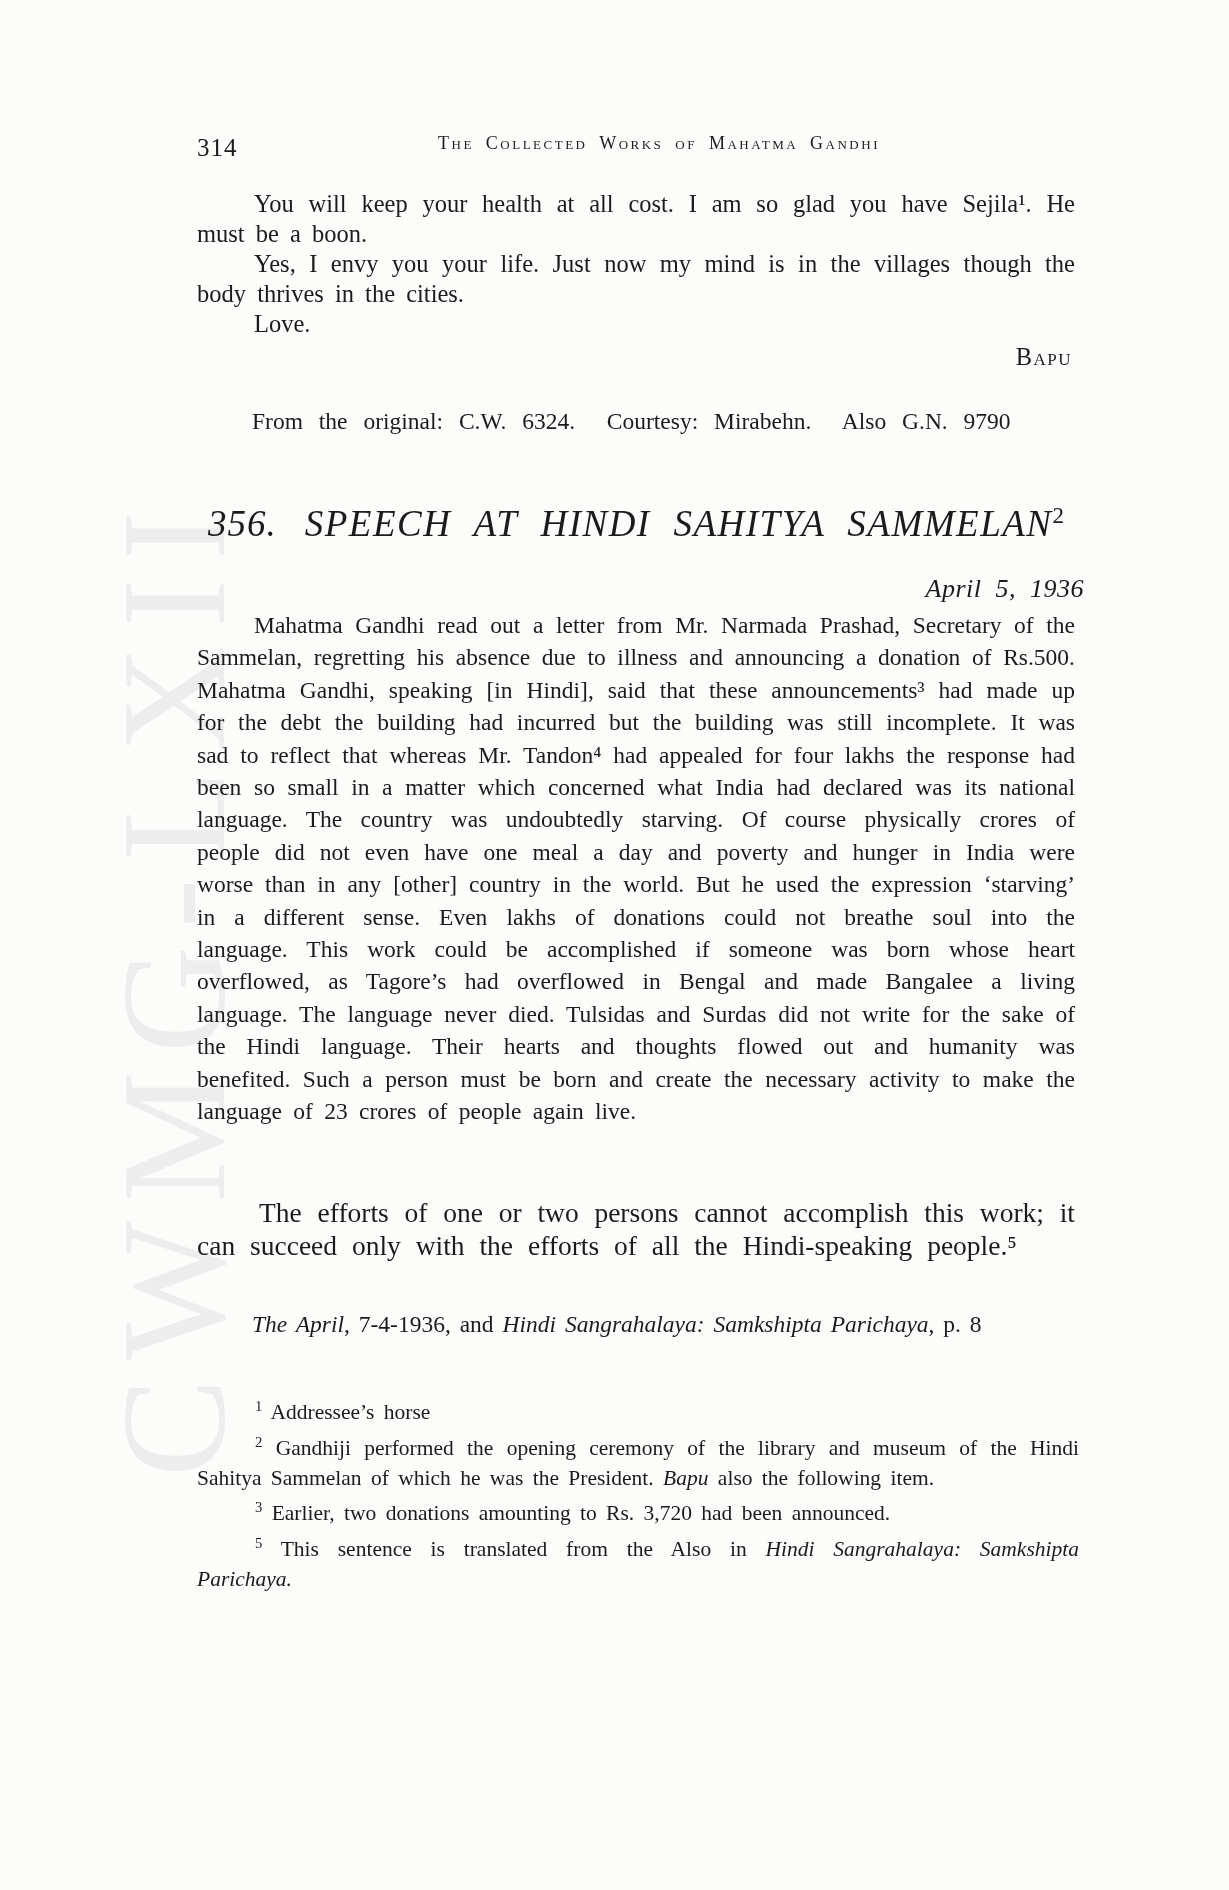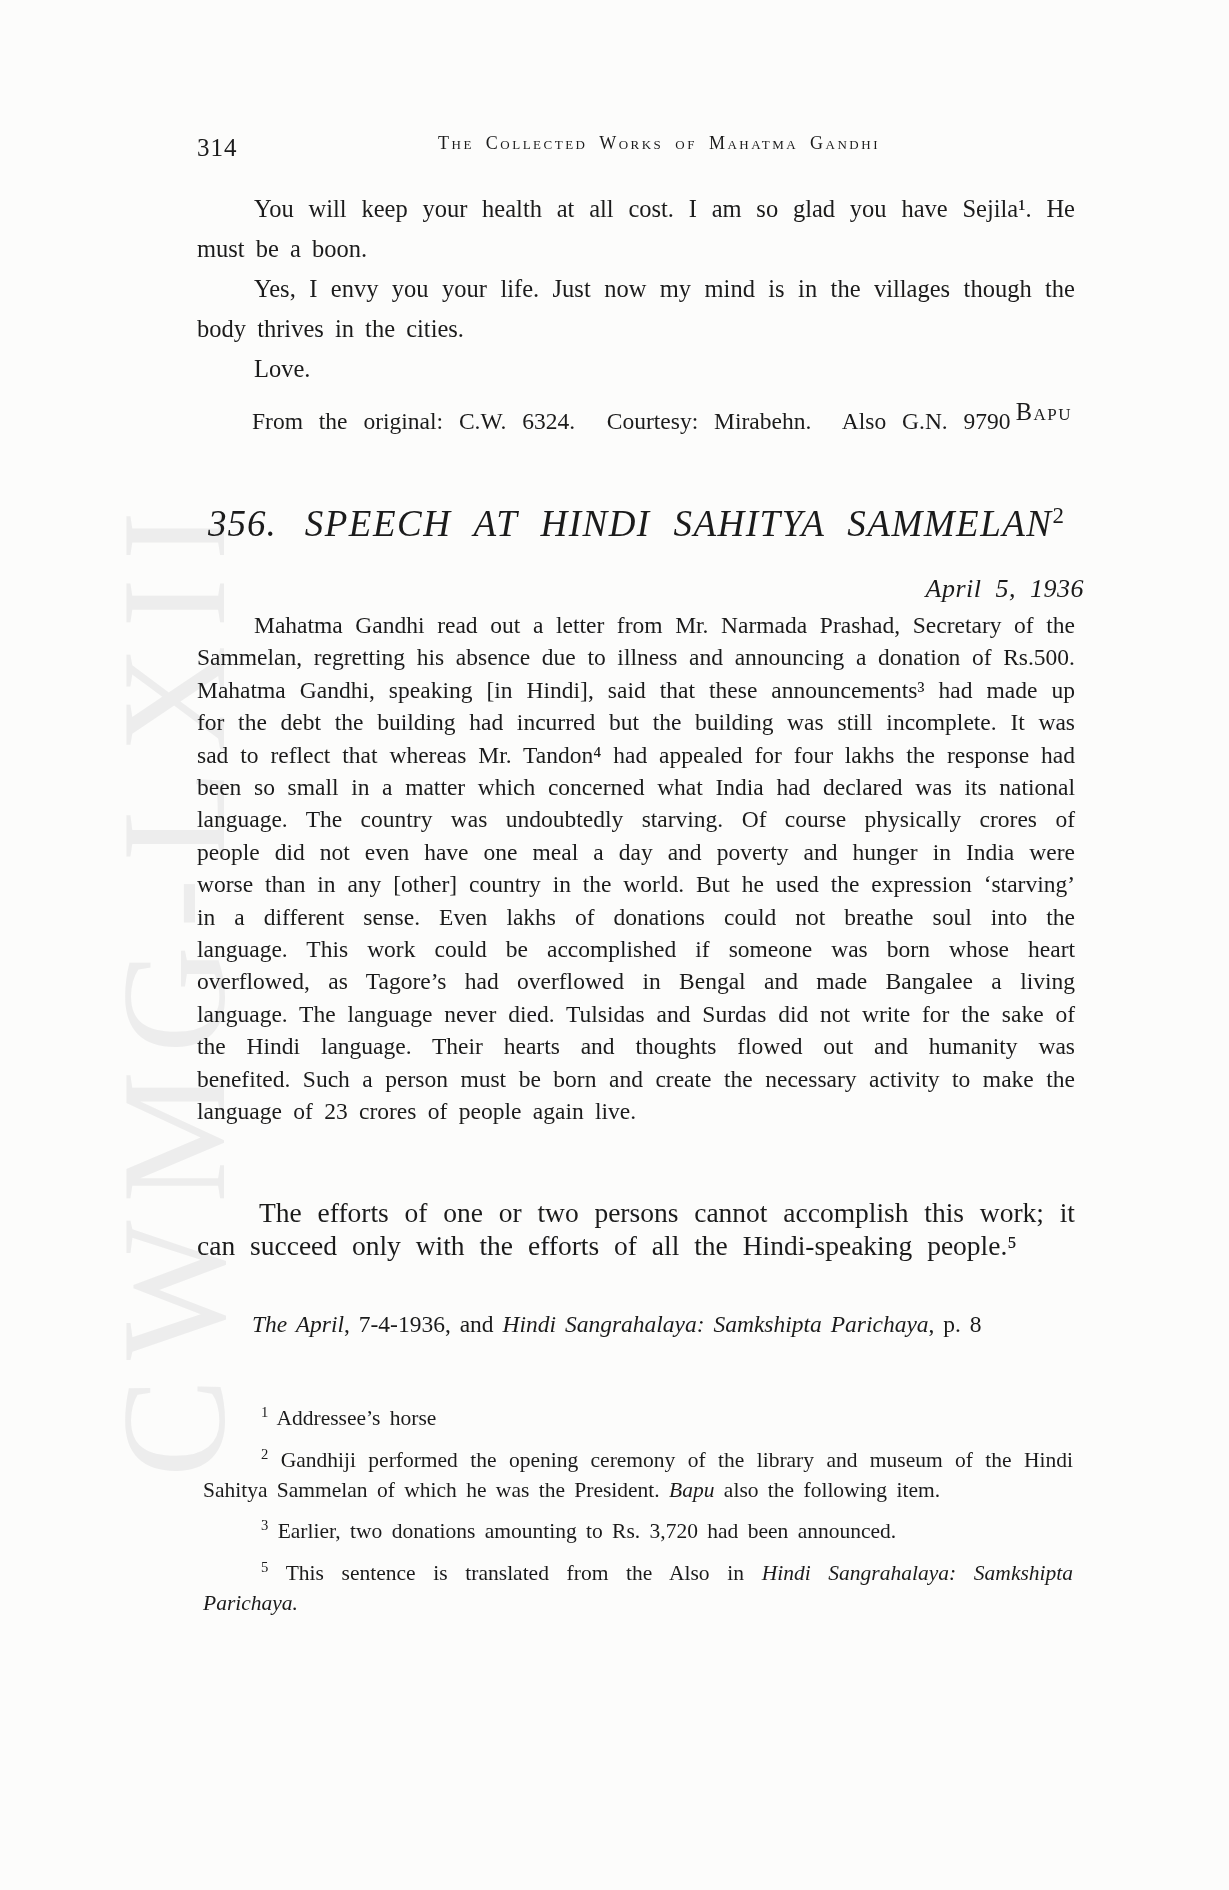--- a/index.html
+++ b/index.html
@@ -15,21 +15,21 @@
     color:#ededed;font-family:"Liberation Serif","DejaVu Serif",serif;
     user-select:none;
   }
   .running-header{position:absolute;left:197px;top:133px;width:878px;height:30px;}
   .page-num{position:absolute;left:0;top:1px;font-size:25px;letter-spacing:1px;}
   .running-head{
     display:block;text-align:center;padding-left:46px;
     font-variant:small-caps;font-size:18px;letter-spacing:2.5px;word-spacing:5px;
   }
   .letter{position:absolute;left:197px;top:189px;width:878px;}
-  .letter p{margin:0;font-size:24.5px;line-height:40px;}
+  .letter p{margin:0;font-size:24.5px;line-height:30px;}
   .body-par{text-align:justify;text-indent:57px;word-spacing:5px;}
   .valediction{text-indent:57px;word-spacing:5px;}
   .signature{
     text-align:right;font-variant:small-caps;font-size:24px;
     letter-spacing:1.5px;margin-top:3px !important;padding-right:3px;
   }
   .source-line{
     position:absolute;left:252px;margin:0;font-size:23.5px;white-space:pre-wrap;
   }
   .src1{top:408px;word-spacing:10px;}
@@ -50,21 +50,21 @@
     font-size:23.5px;line-height:32.4px;text-align:justify;
     text-indent:57px;word-spacing:5.5px;
   }
   .closing-par{
     position:absolute;left:197px;top:1197px;width:878px;margin:0;
     font-size:27.5px;line-height:32.8px;text-align:justify;
     text-indent:62px;word-spacing:8px;
   }
   .footnotes{position:absolute;left:197px;top:1392px;width:882px;}
   .fn{
-    margin:6px;font-size:21.5px;line-height:29.6px;
+    margin:0;font-size:21.5px;line-height:29.6px;
     text-align:justify;text-indent:58px;word-spacing:4px;
   }
   .fn sup,.letter sup{font-size:0.68em;}
   i{font-style:italic;}
 </style>
 </head>
 <body>
 
 <div class="watermark">CWMG-LXII</div>
 

